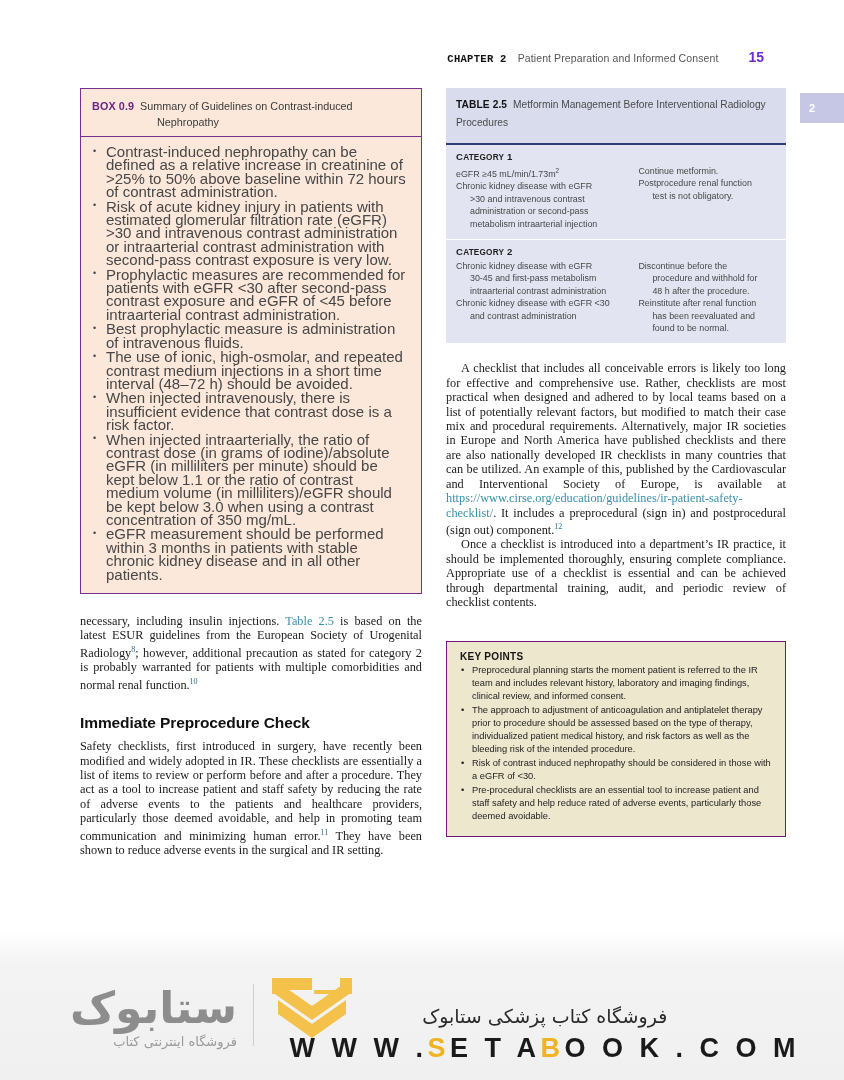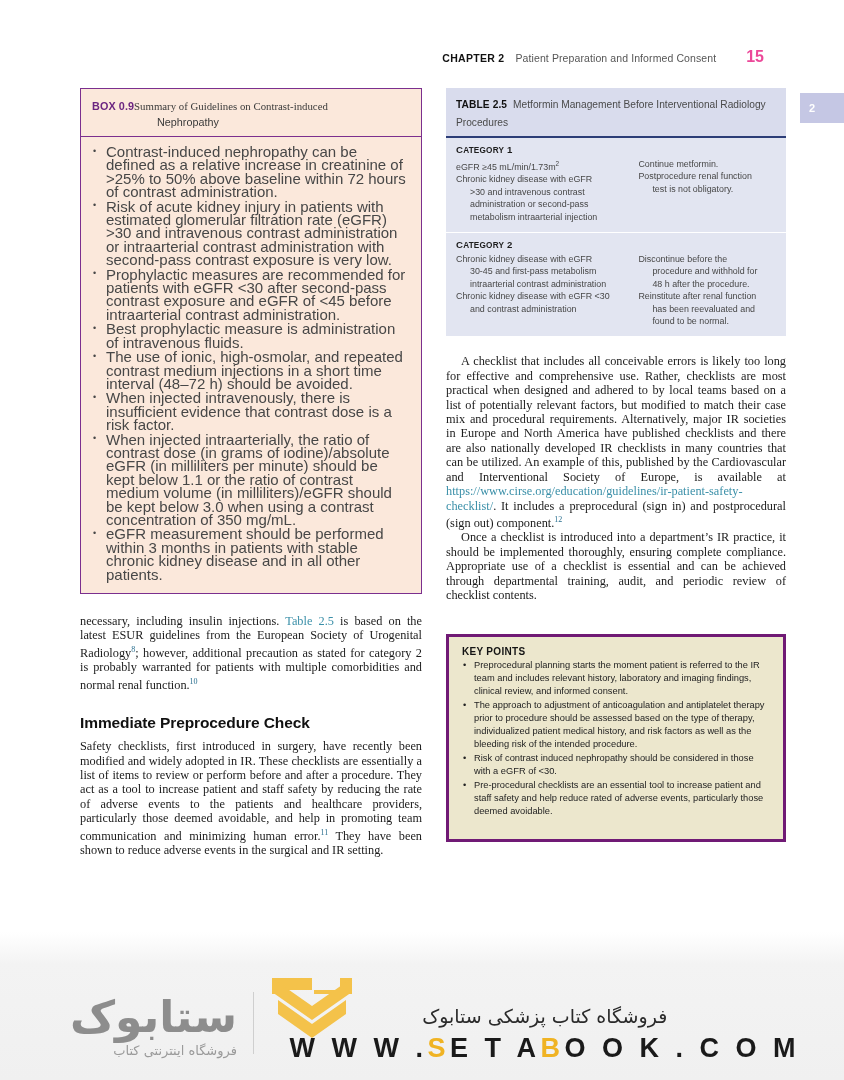--- a/index.html
+++ b/index.html
@@ -20,38 +20,38 @@
   }
 
   
   .runhead {
     position: absolute;
     left: 80px; top: 48px; width: 684px;
     text-align: right;
     white-space: nowrap;
   }
   .runhead .chapno {
-    font-family: Liberation Sans, sans-serif;
+    font-family: Liberation Mono, monospace;
     font-weight: bold;
     font-size: 10.5px;
     letter-spacing: .3px;
     color: #111;
   }
   .runhead .chaptitle {
     font-family: "Liberation Sans", sans-serif;
     font-size: 10.5px;
     color: #565656;
     margin-left: 7px;
     letter-spacing: .1px;
   }
   .runhead .pageno {
     font-family: "Liberation Sans", sans-serif;
     font-weight: bold;
-    font-size: 16px;
-    color: #ec4899;
+    font-size: 14px;
+    color: #6d28d9;
     margin-left: 26px;
   }
 
   
   .chapter-tab {
     position: absolute;
     right: 0px; top: 93px;
     width: 44px; height: 30px;
     background: #c5c7e4;
     color: #ffffff;
@@ -78,24 +78,24 @@
     padding: 7px 10px 8px 11px;
   }
   .box22-head .label {
     font-family: "Liberation Sans", sans-serif;
     font-weight: bold;
     font-size: 10.8px;
     color: #6b2580;
     letter-spacing: .1px;
   }
   .box22-head .title {
-    font-family: Liberation Serif, serif;
+    font-family: Liberation Sans, sans-serif;
     font-size: 10.8px;
     color: #3a3a3a;
-    margin-left: 0;
+    margin-left: 6px;
   }
   .box22-head .title2 {
     display: block;
     font-family: "Liberation Sans", sans-serif;
     font-size: 10.8px;
     color: #3a3a3a;
     margin-left: 56px;
     margin-top: 2px;
     padding-left: 9px;
   }
@@ -116,21 +116,21 @@
     position: absolute;
     left: 3px; top: -0.5px;
     font-size: 9px;
     color: #474747;
   }
 
   
   .tbl25 { width: 100%; }
   .tbl25-head {
     background: #d9dced;
-    padding: 6px 9px 6px 10px;
+    padding: 6px 9px 13px 10px;
     border-bottom: 2px solid #2c3d77;
   }
   .tbl25-head .label {
     font-family: "Liberation Sans", sans-serif;
     font-weight: bold;
     font-size: 10.2px;
     color: #111;
     letter-spacing: .1px;
   }
   .tbl25-head .title {
@@ -185,22 +185,22 @@
     font-size: 15.5px;
     font-weight: bold;
     color: #111;
     margin: 0 0 7px 0;
     letter-spacing: -.1px;
   }
 
   
   .keypoints {
     background: #ece7cd;
-    border: 3px solid #701a75;
-    padding: 9px 12px 20px 13px;
+    border: 1px solid #701a75;
+    padding: 9px 12px 12px 13px;
   }
   .kp-title {
     font-family: "Liberation Sans", sans-serif;
     font-weight: bold;
     font-size: 10px;
     color: #141414;
     letter-spacing: .3px;
     margin-bottom: 2px;
   }
   .keypoints ul { margin:0; padding:0; list-style:none; }
@@ -223,21 +223,21 @@
   .footer-band {
     position: absolute;
     left: 0; bottom: 0;
     width: 844px; height: 148px;
     background: linear-gradient(to bottom, #ffffff 0%, #f3f3f3 22%, #f0f0f0 100%);
   }
   .wm-left {
     position: absolute;
     left: 70px; bottom: 22px;
     display: flex;
-    align-items: flex-end;
+    align-items: center;
   }
   .wm-logo-text {
     display: flex; flex-direction: column; align-items: flex-end;
   }
   .wm-fa-big {
     font-family: "DejaVu Sans", sans-serif;
     font-size: 44px;
     font-weight: bold;
     color: #8d8d8d;
     line-height: 1;

